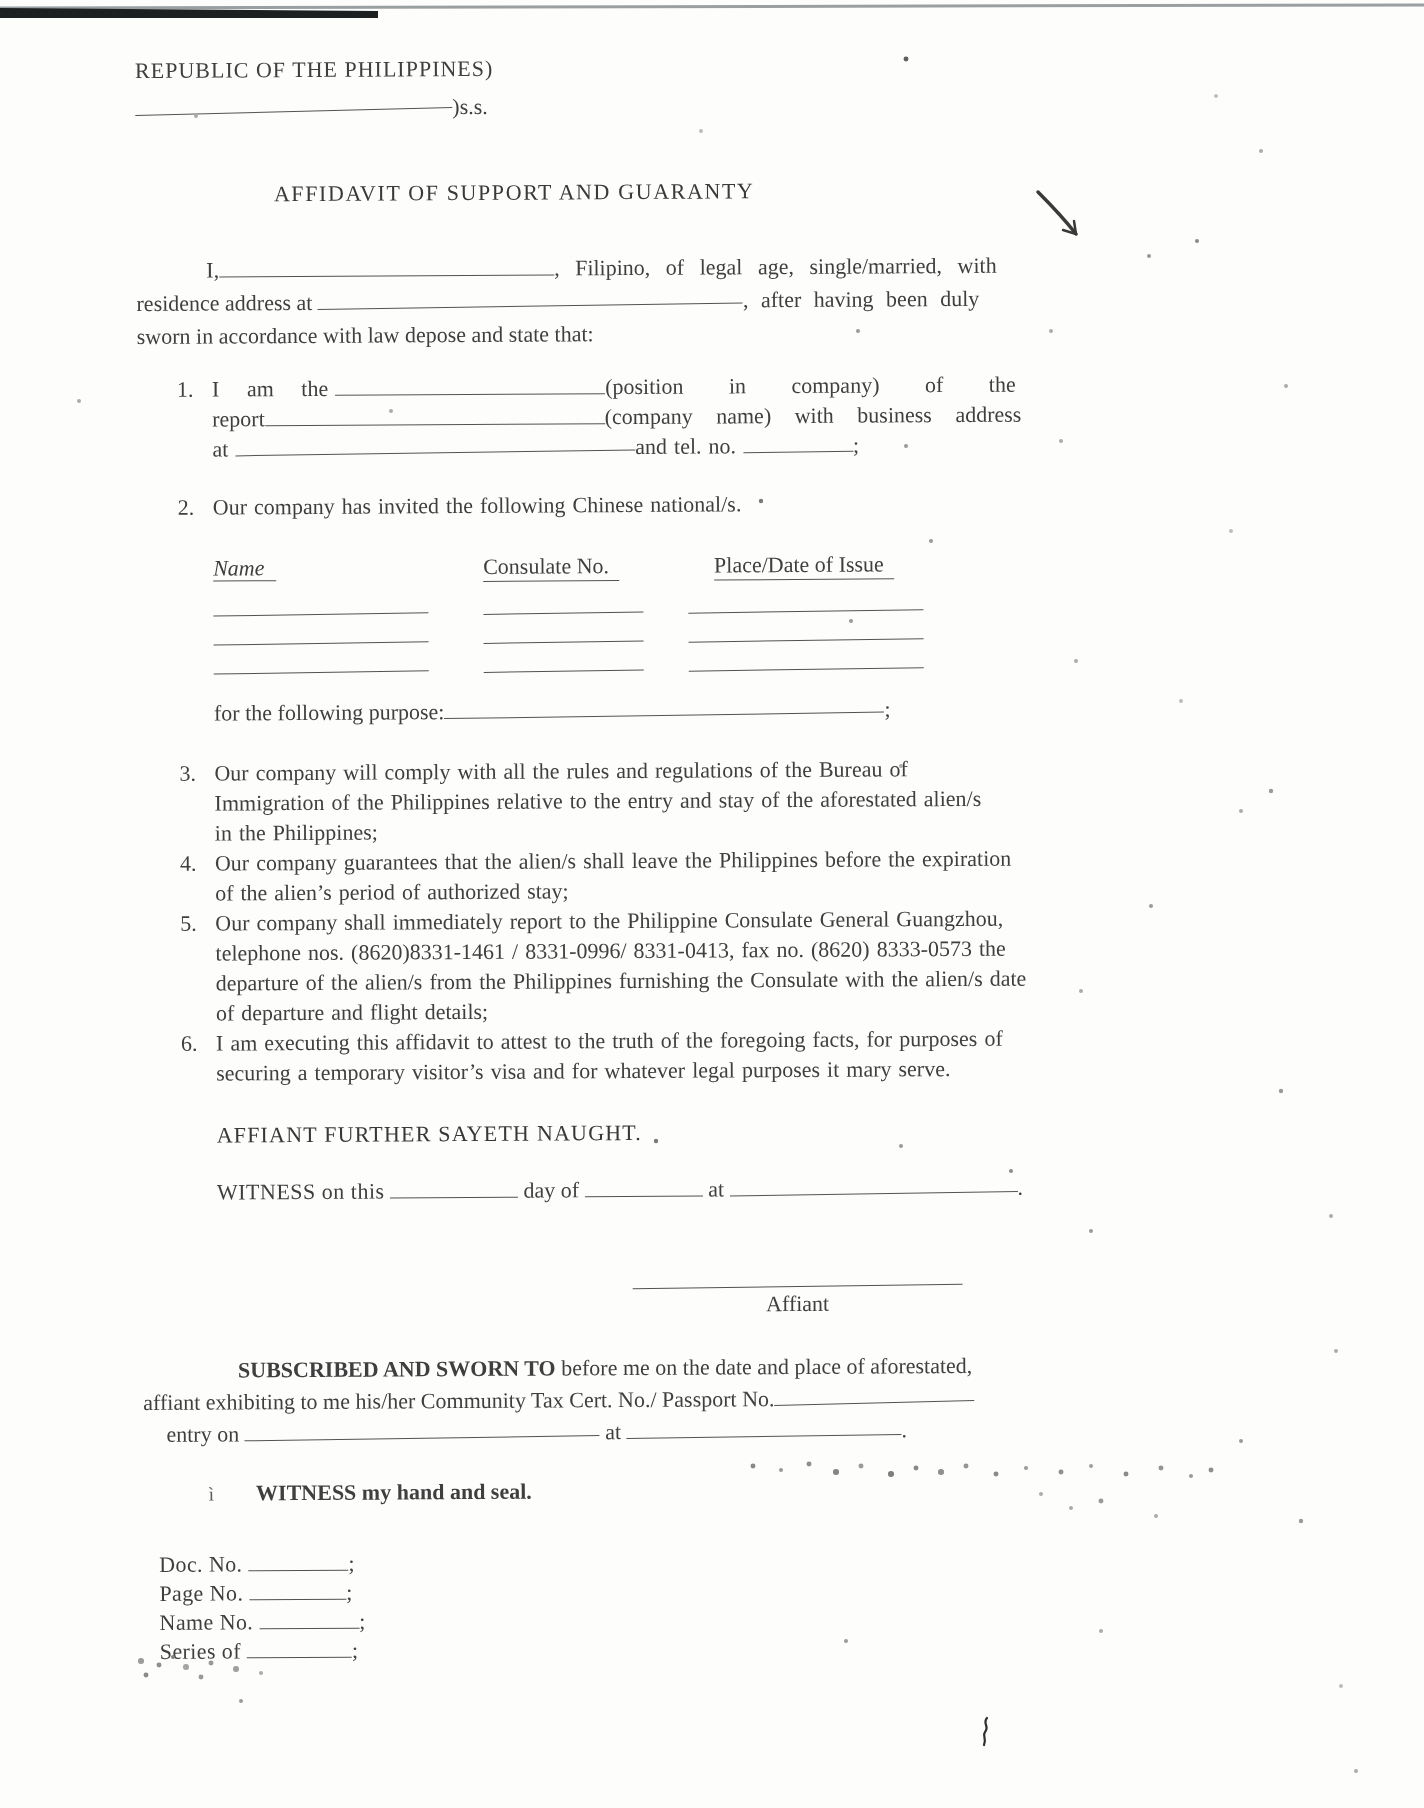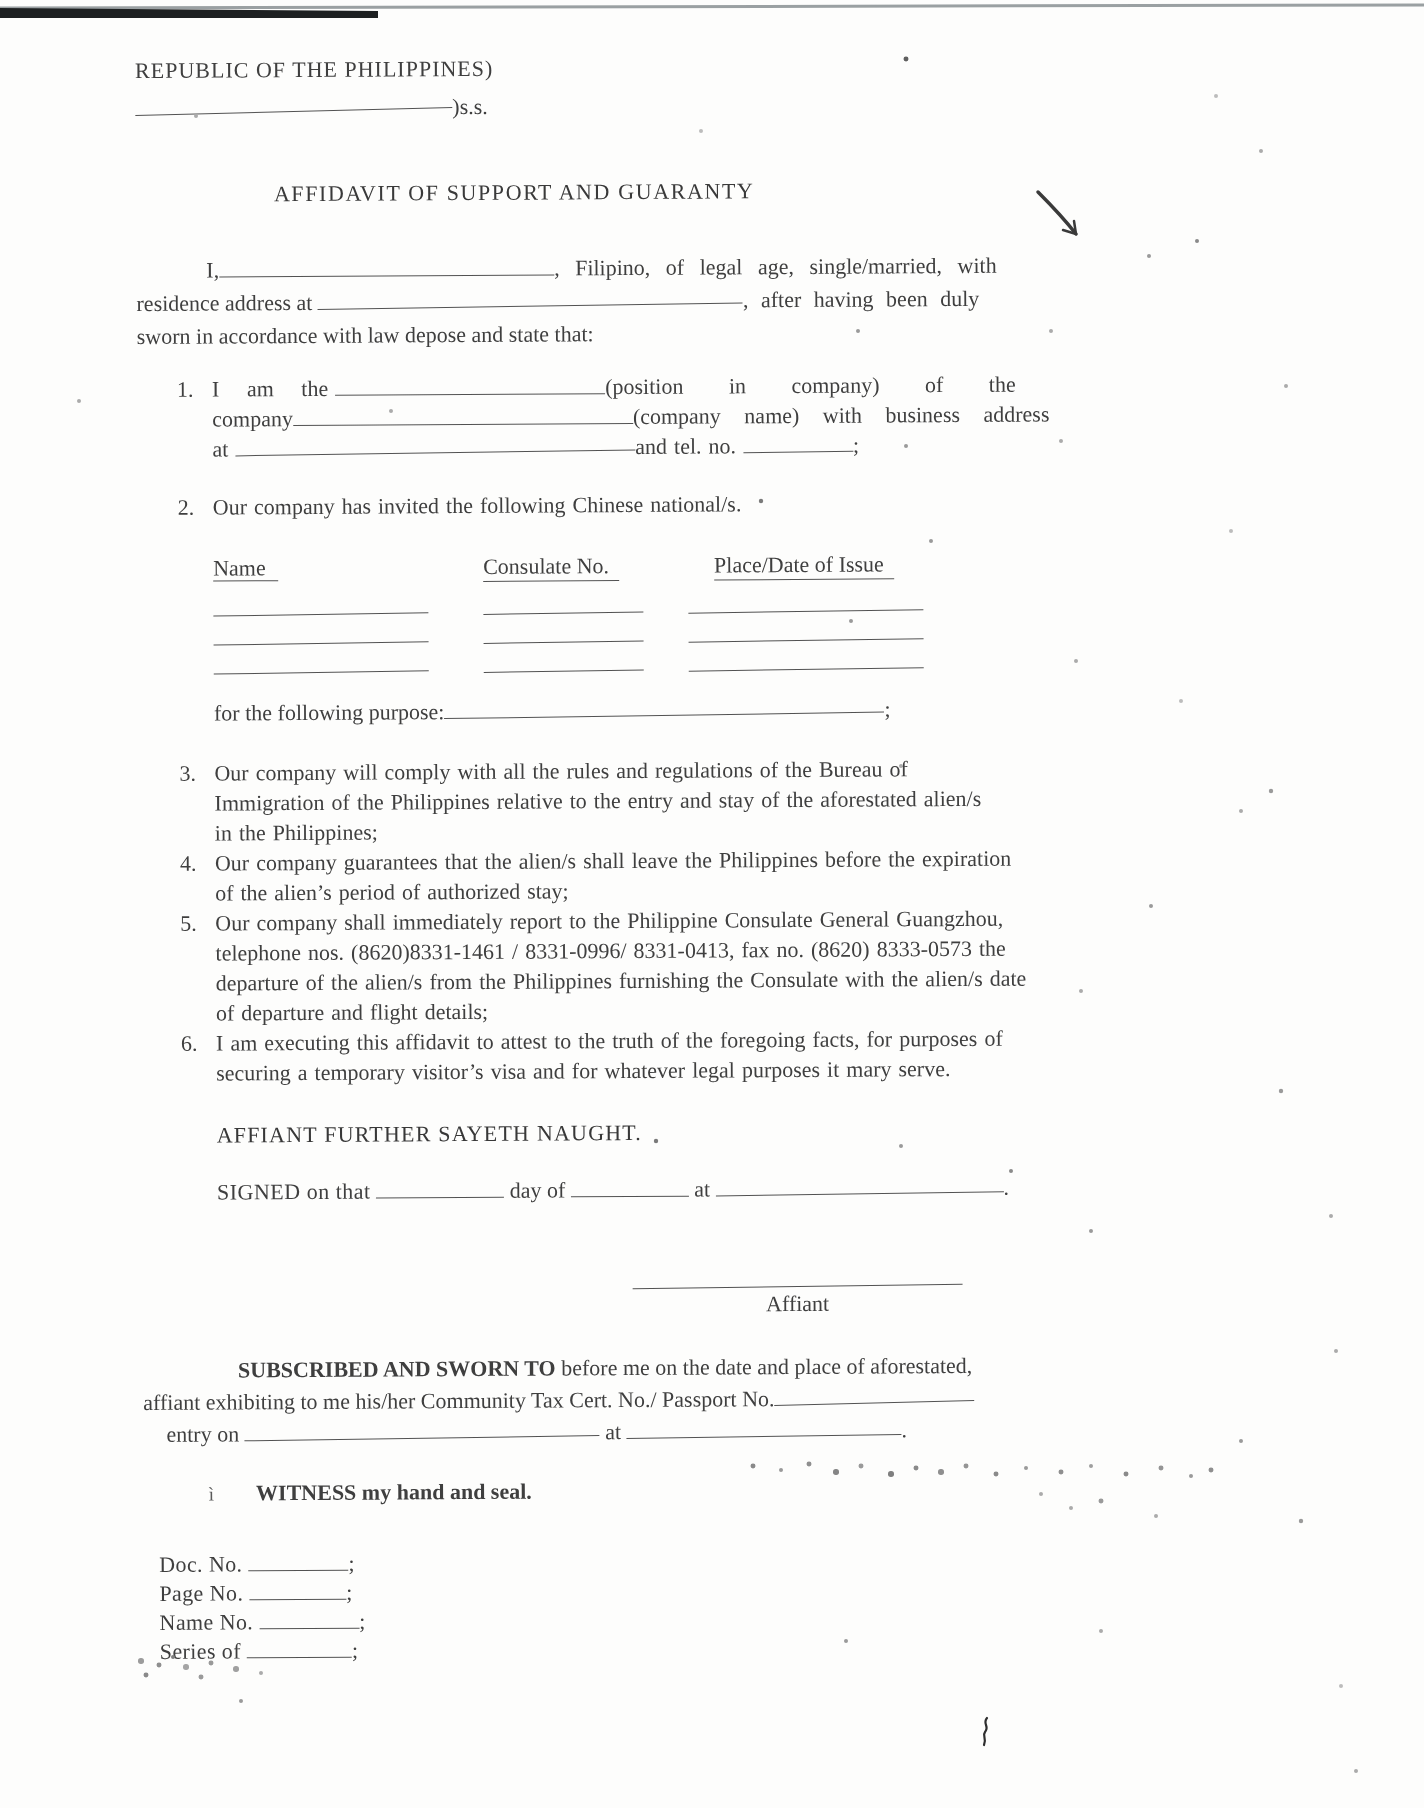--- a/index.html
+++ b/index.html
@@ -41,21 +41,21 @@
   .ws-d{word-spacing:40px;}
   .ws-e{word-spacing:18px;}
   .clauses{margin-top:22px;}
   .clause{position:relative;padding-left:75px;word-spacing:1.5px;}
   .clause .num{position:absolute;left:40px;top:0;}
   .tbl{margin-top:32px;padding-left:75px;line-height:28px;}
   .tbl-headers{display:flex;}
   .th{border-bottom:1.5px solid var(--line);padding-right:10px;}
   .th1{width:270px;box-sizing:border-box;border-bottom-width:1.5px;}
   .th1{border-bottom:none;}
-  .th1 span.u{border-bottom:1.5px solid var(--line);padding-right:12px;}
+  .th1 span.u{border-bottom:1.5px solid var(--line);padding-right:12px;font-style:italic;}
   .hgap3{margin-left:95px;}
   .tbl-rows{margin-top:10px;}
   .trow{height:29px;}
   .trow .bl{height:22px;}
   .c1{width:215px;}
   .c2{width:160px;margin-left:55px;}
   .c3{width:235px;margin-left:45px;}
   .purpose{margin-top:18px;padding-left:75px;}
   .sayeth{margin-top:32px;padding-left:75px;letter-spacing:1.2px;color:#383838;}
   .signed{margin-top:27px;padding-left:75px;}
@@ -122,21 +122,21 @@
       <div class="line ind"><span>I,</span><span class="bl" style="width:335px"></span><span class="ws-a">, Filipino, of legal age, single/married, with</span></div>
       <div class="line"><span>residence address at</span> <span class="bl tu1" style="width:425px"></span><span class="ws-b">, after having been duly</span></div>
       <div class="line">sworn in accordance with law depose and state that:</div>
     </div>
 
     <div class="clauses">
 
       <div class="clause">
         <span class="num">1.</span>
         <div class="line"><span class="ws-c">I am the</span> <span class="bl" style="width:270px"></span><span class="ws-d">(position in company) of the</span></div>
-        <div class="line"><span>company</span><span class="bl" style="width:340px"></span><span class="ws-e">(company name) with business address</span></div>
+        <div class="line"><span>report</span><span class="bl" style="width:340px"></span><span class="ws-e">(company name) with business address</span></div>
         <div class="line"><span>at</span> <span class="bl tu1" style="width:400px"></span><span>and tel. no.</span> <span class="bl tu1" style="width:110px"></span><span>;</span></div>
       </div>
 
       <div class="clause" style="margin-top:28px">
         <span class="num">2.</span>
         <div class="line">Our company has invited the following Chinese national/s.</div>
       </div>
 
       <div class="tbl">
         <div class="tbl-headers line">
@@ -177,21 +177,21 @@
       <div class="clause">
         <span class="num">6.</span>
         <div class="line">I am executing this affidavit to attest to the truth of the foregoing facts, for purposes  of</div>
         <div class="line">securing a temporary visitor’s visa and for whatever legal purposes it mary serve.</div>
       </div>
 
     </div>
 
     <div class="sayeth line">AFFIANT FURTHER SAYETH NAUGHT.</div>
 
-    <div class="signed line"><span class="lead">SIGNED on that</span> <span class="bl" style="width:128px"></span> <span>day of</span> <span class="bl" style="width:118px"></span> <span>at</span> <span class="bl tu1" style="width:288px"></span><span>.</span></div>
+    <div class="signed line"><span class="lead">WITNESS on this</span> <span class="bl" style="width:128px"></span> <span>day of</span> <span class="bl" style="width:118px"></span> <span>at</span> <span class="bl tu1" style="width:288px"></span><span>.</span></div>
 
     <div class="sig-block">
       <div class="sig-line"></div>
       <div class="sig-label">Affiant</div>
     </div>
 
     <div class="jurat">
       <div class="line ind"><span class="bold">SUBSCRIBED AND SWORN TO</span><span> before me on the date and place of  aforestated,</span></div>
       <div class="line"><span>affiant exhibiting to me his/her Community Tax Cert. No./ Passport No.</span><span class="bl tu2" style="width:200px"></span></div>
       <div class="line issued"><span>entry on</span> <span class="bl tu1" style="width:355px"></span> <span>at</span> <span class="bl tu1" style="width:275px"></span><span>.</span></div>

